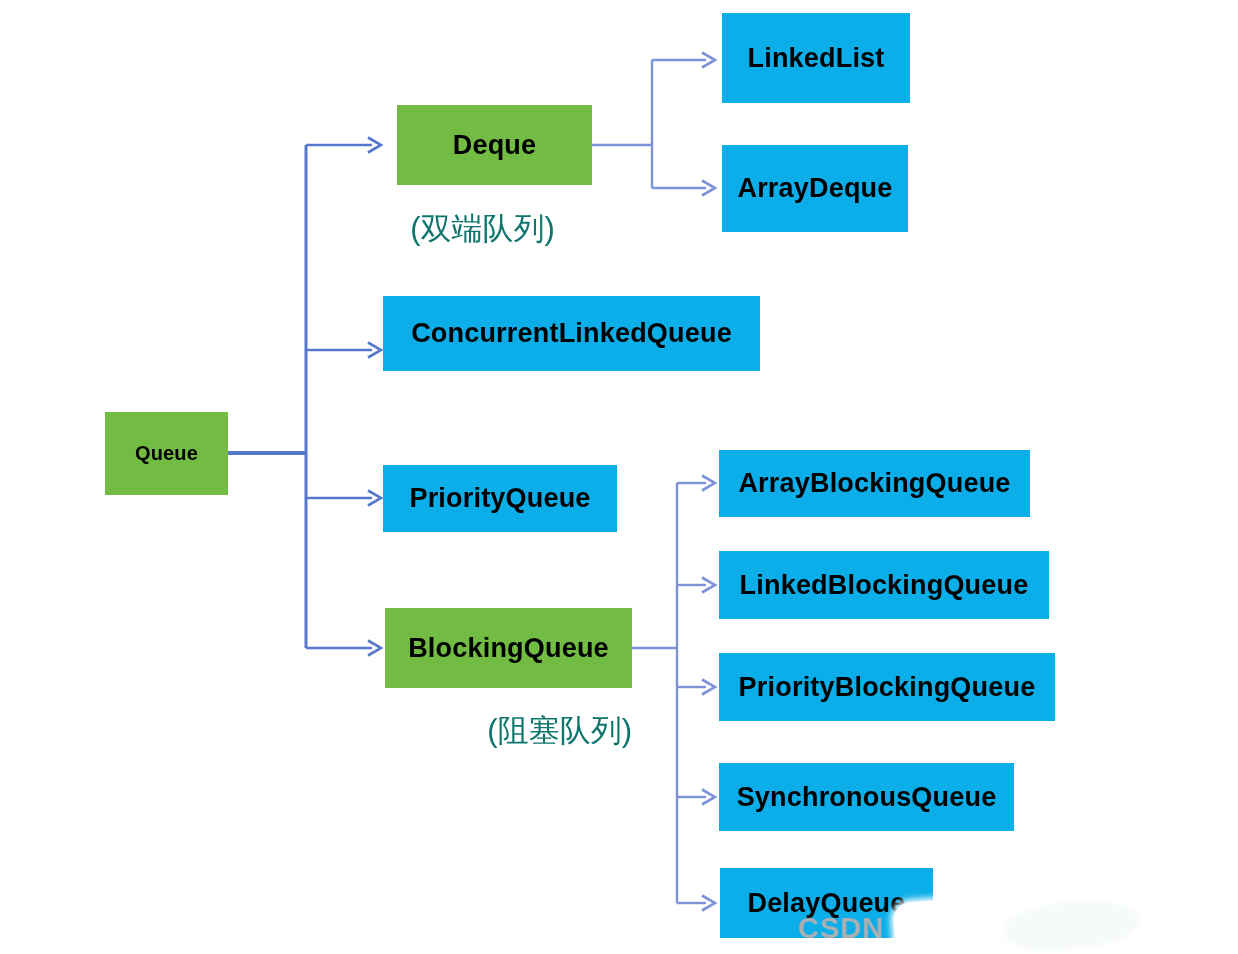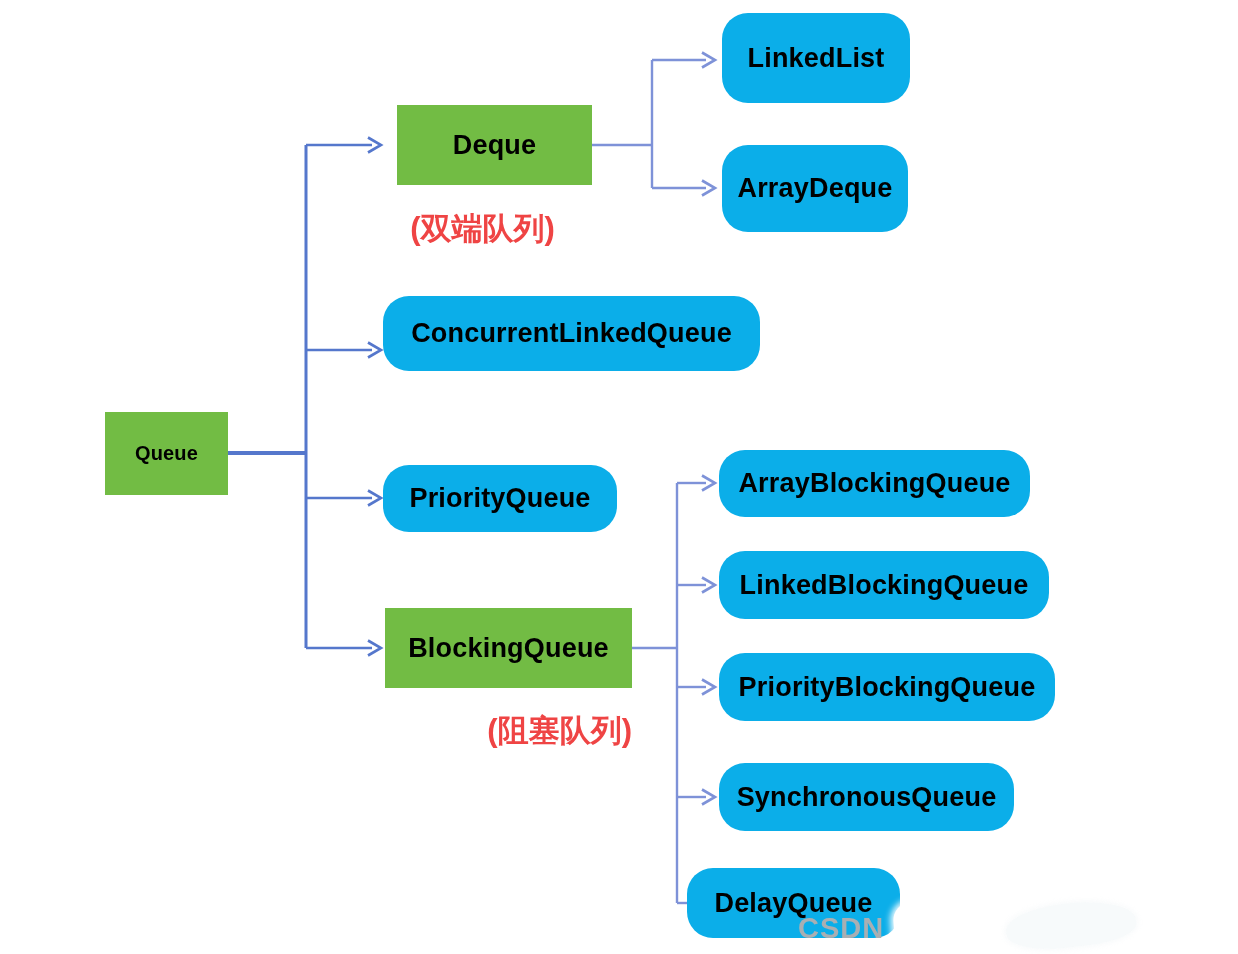--- a/index.html
+++ b/index.html
@@ -16,26 +16,26 @@
     display:flex;align-items:center;justify-content:center;
     color:#000000;
     font-weight:bold;
     font-size:27px;
     letter-spacing:0.2px;
     z-index:2;
     box-sizing:border-box;
     text-align:center;
   }
   .green{background:#72BC44;}
-  .blue{background:#0BAEE9;border-radius:26px;}
+  .blue{background:#0BAEE9;}
   .caption{
     position:absolute;
-    color:#ef4444;
+    color:#0f766e;
     font-size:31px;
-    font-weight:700;
+    font-weight:400;
     text-align:center;
     z-index:2;
   }
   .watermark{
     position:absolute;
     left:798px;top:912px;
     color:#A9AFB3;
     font-size:29px;
     font-weight:600;
     letter-spacing:1px;
@@ -118,19 +118,19 @@
   <div class="node green" style="left:385px;top:608px;width:247px;height:80px;">BlockingQueue</div>
   <div class="caption" style="left:385px;top:710px;width:247px;text-align:right;">(阻塞队列)</div>
 
   <div class="node blue" style="left:722px;top:13px;width:188px;height:90px;">LinkedList</div>
   <div class="node blue" style="left:722px;top:145px;width:186px;height:87px;">ArrayDeque</div>
 
   <div class="node blue" style="left:719px;top:450px;width:311px;height:67px;">ArrayBlockingQueue</div>
   <div class="node blue" style="left:719px;top:653px;width:336px;height:68px;">PriorityBlockingQueue</div>
   <div class="node blue" style="left:719px;top:551px;width:330px;height:68px;">LinkedBlockingQueue</div>
   <div class="node blue" style="left:719px;top:763px;width:295px;height:68px;">SynchronousQueue</div>
-  <div class="node blue" style="left:687px;top:868px;width:213px;height:70px;">DelayQueue</div>
+  <div class="node blue" style="left:720px;top:868px;width:213px;height:70px;">DelayQueue</div>
 
   <div class="watermark">CSDN @</div>
   <div class="blob blob-main"></div>
   <div class="blob blob-tail"></div>
 
 </div>
 
 </body></html>

